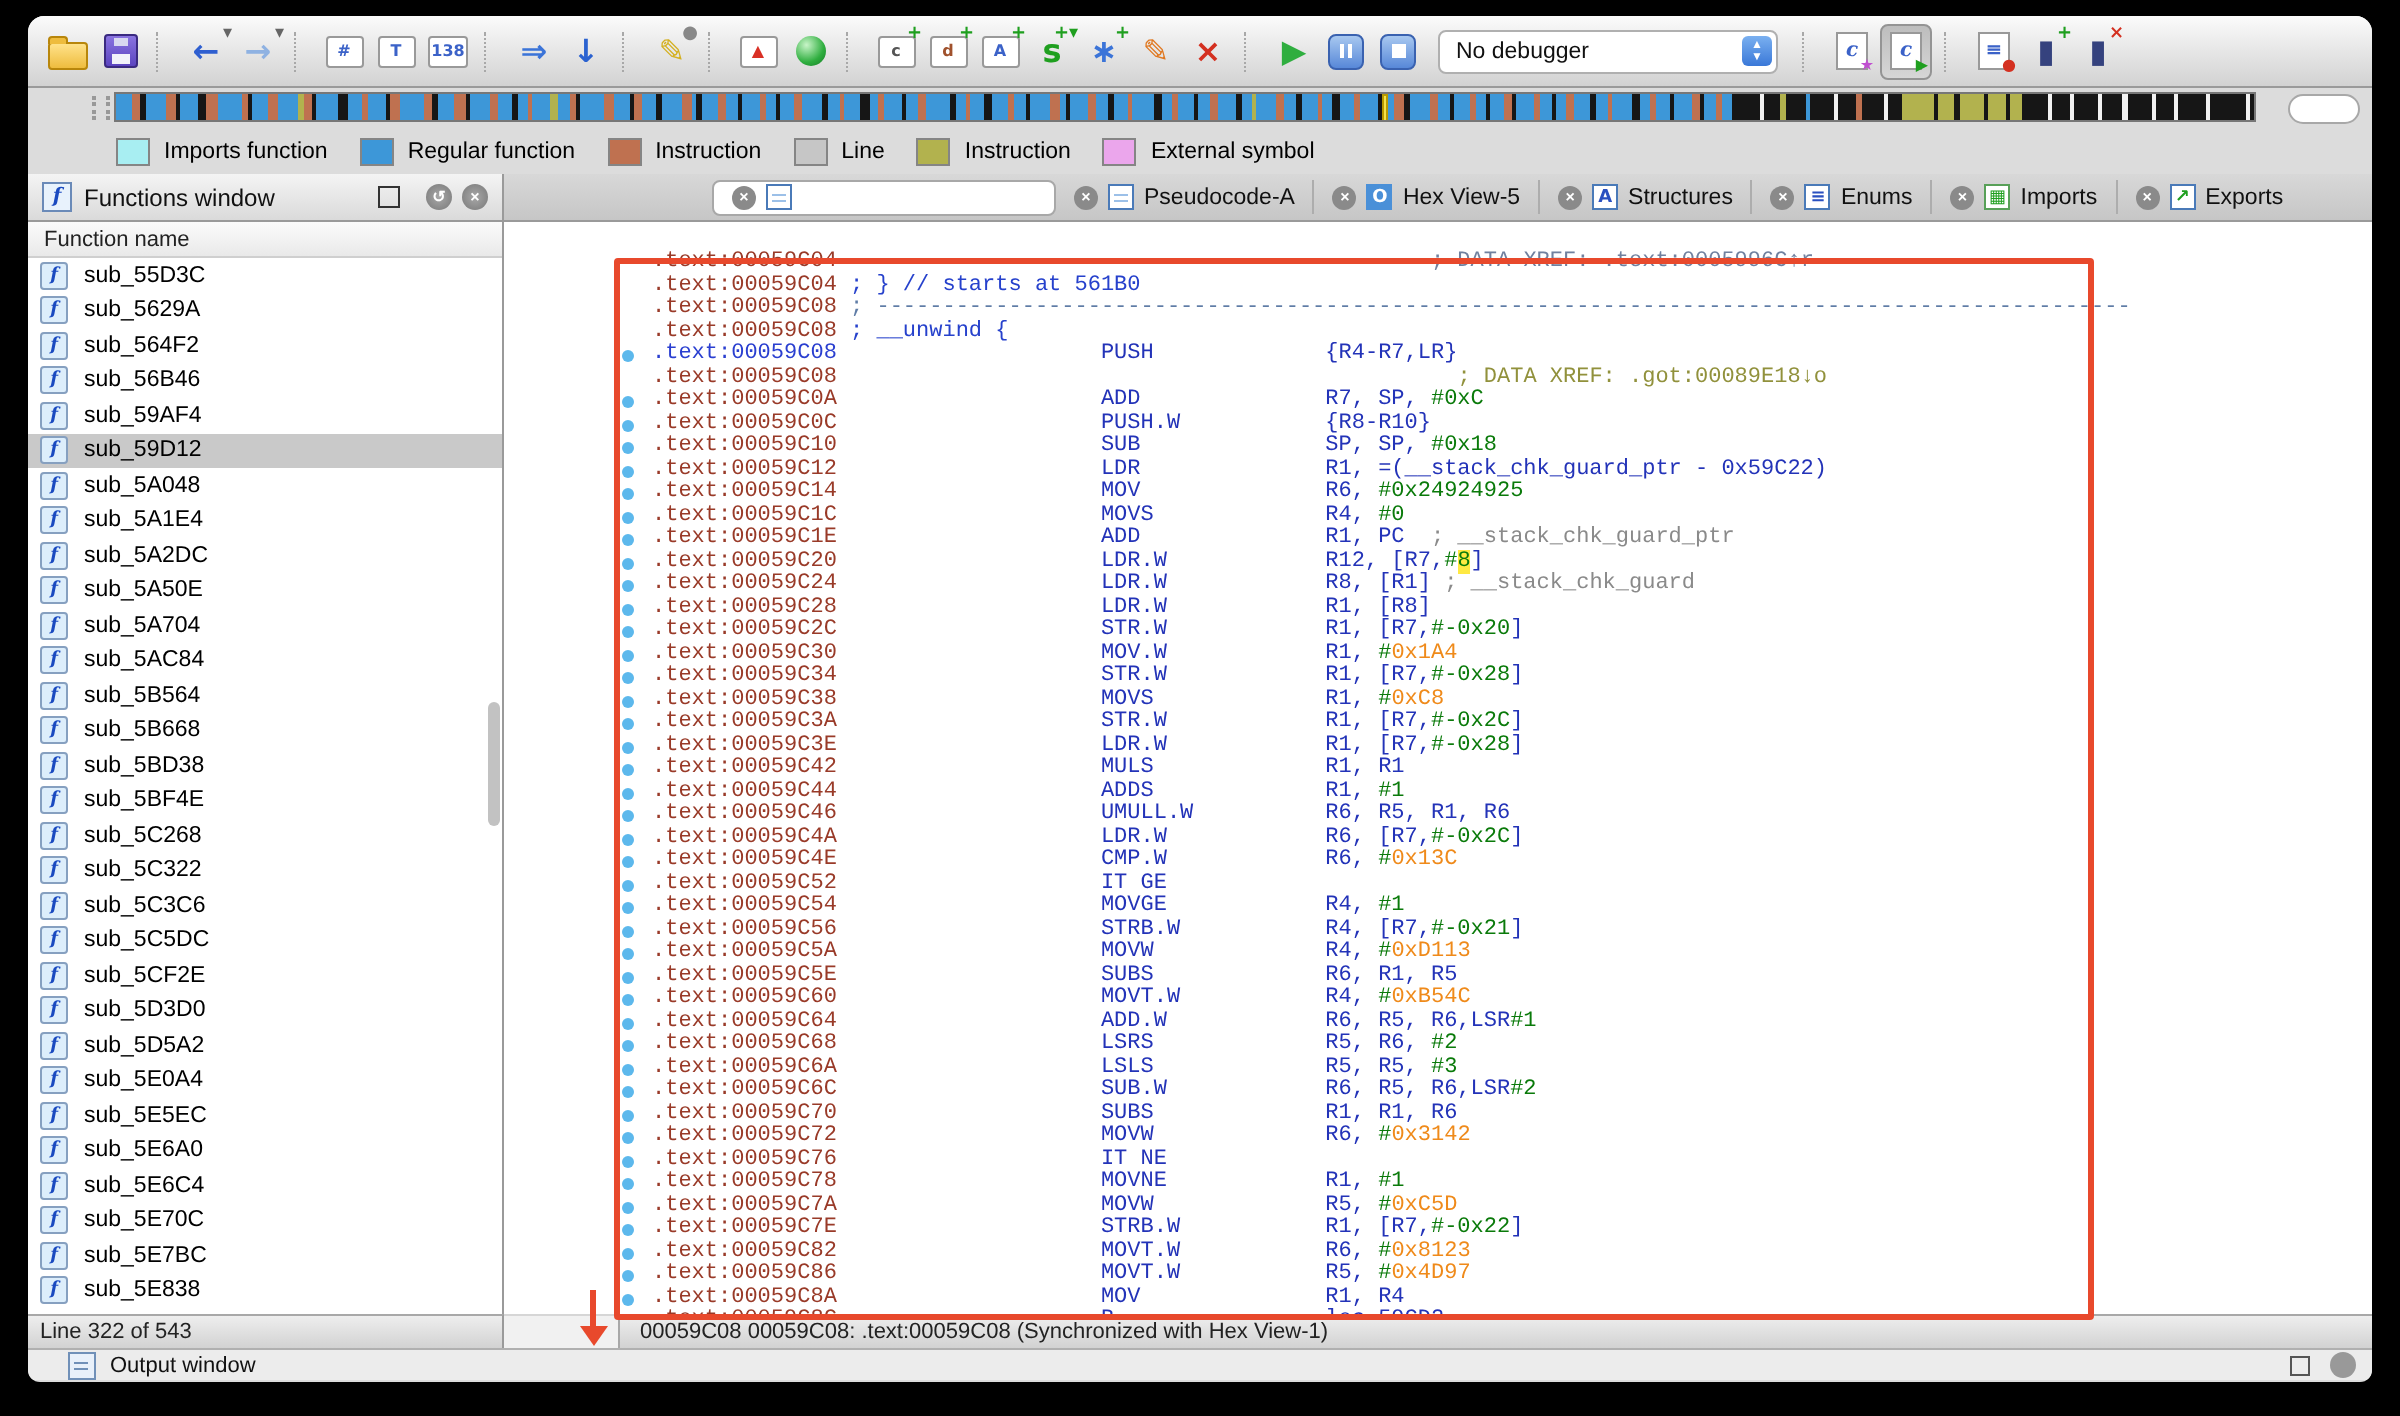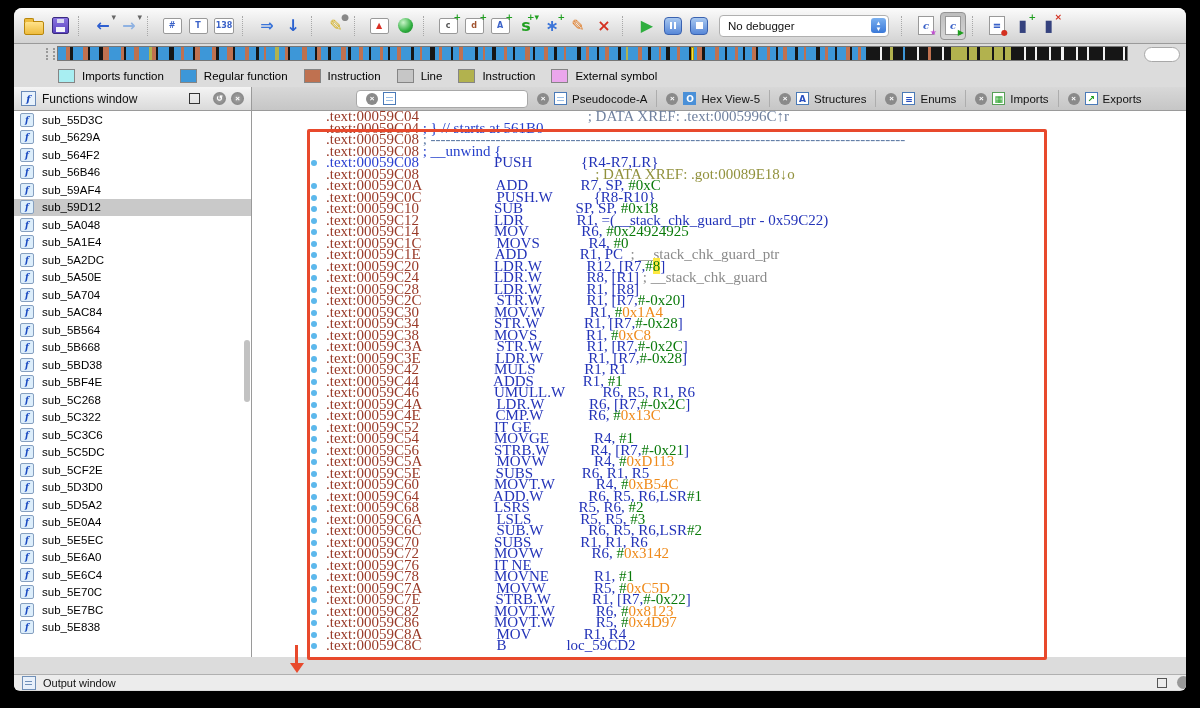--- a/index.html
+++ b/index.html
@@ -113,21 +113,21 @@
   .fnrow{height:17.5px;display:flex;align-items:center;padding-left:6px;font-size:11.5px;color:#000}
   .fnrow.sel{background:#c9c9c9}
   .fnicon{width:12px;height:12px;background:#ddeefb;border:1px solid #86a0c0;color:#1a4ac0;
         font-family:"DejaVu Serif",serif;font-style:italic;font-weight:bold;font-size:9px;
         display:flex;align-items:center;justify-content:center;margin-right:8px;border-radius:2px;
         flex:0 0 auto}
   .fnsb{position:absolute;right:0;top:0;width:8px;height:100%}
   .fnsb i{position:absolute;right:1px;top:42%;width:6px;height:62px;background:#c2c2c2;border-radius:3px}
 
   .disasm{flex:1;background:#fff;position:relative;overflow:hidden;white-space:pre;
-        font-family:Liberation Serif, serif;font-size:15px;line-height:11.5px;padding-top:0;
+        font-family:Liberation Mono, monospace;font-size:11px;line-height:11.5px;padding-top:15px;
         box-sizing:border-box}
   .dline{height:11.5px;position:relative;padding-left:74px}
   .dline .dot{position:absolute;left:59px;top:3px;width:6px;height:6px;border-radius:50%;
         background:#5cb8ec}
   .ad{color:#993a28}
   .ad.cur{color:#2a3fd0}
   .s-p{color:#000}
   .s-i{color:#2333b8}
   .s-g{color:#0a7a0a}
   .s-o{color:#ef8a1a}
@@ -144,21 +144,21 @@
         border-top:1px solid #a8a8a8;border-right:1px solid #9a9a9a;font-size:11px;color:#222;
         display:flex;align-items:center;padding-left:6px}
   .statgap{width:57px;background:#f1f1f1;border-top:1px solid #d6d6d6}
   .dstatus{flex:1;background:linear-gradient(#eeeeee,#d2d2d2);border-top:1px solid #a8a8a8;
         border-left:1px solid #a8a8a8;font-size:11px;color:#222;display:flex;align-items:center;
         padding-left:10px}
 
   
   .outputbar{position:absolute;top:666px;left:0;width:100%;height:16px;box-sizing:border-box;
         background:#ececec;border-top:1px solid #b0b0b0;display:flex;align-items:center;
-        padding:0 8px;font-size:11px;color:#111}
+        padding:0 20px;font-size:11px;color:#111}
   .obicon{width:12px;height:12px;background:#e8f0fa;border:1px solid #7090b8;margin-right:7px;
         background-image:repeating-linear-gradient(to bottom,transparent 0 2px,#7090b8 2px 3px);
         background-size:7px 7px;background-position:2px 2px;background-repeat:no-repeat;flex:0 0 auto}
   .obright{margin-left:auto;display:flex;align-items:center}
   .obsq{width:8px;height:8px;border:1px solid #555;margin-right:10px}
   .obcirc{width:13px;height:13px;border-radius:50%;background:#999;margin-right:-12px}
 
   
   .annrect{position:absolute;left:307px;top:129px;width:734px;height:525px;
         border:3px solid #e8492c;border-radius:2px;z-index:50;pointer-events:none}
@@ -555,20 +555,21 @@
         <span class="tab">
           <span class="tclose">×</span>
           <span class="ti ti-exp">↗</span>
           <span>Exports</span>
         </span>
       </div>
   </div>
 
   <div class="mainrow">
     <div class="funcpanel">
+      <div class="fncolhead">Function name</div>
       <div class="fnlist">
         <div class="fnrow">
             <span class="fnicon">f</span>
             <span>sub_55D3C</span>
           </div>
           <div class="fnrow">
             <span class="fnicon">f</span>
             <span>sub_5629A</span>
           </div>
           <div class="fnrow">
@@ -684,20 +685,29 @@
             <span>sub_5E838</span>
           </div>
           <div class="fnsb">
             <i></i>
           </div>
       </div>
     </div>
     <div class="disasm"><div class="dline"><span class="ad">.text:00059C04</span><span class="s-p">                                             </span><span class="s-xs">; DATA XREF: .text:0005996C↑r</span></div><div class="dline"><span class="ad">.text:00059C04</span><span class="s-c"> ; } // starts at 561B0</span></div><div class="dline"><span class="ad">.text:00059C08</span><span class="s-d"> ; -----------------------------------------------------------------------------------------------</span></div><div class="dline"><span class="ad">.text:00059C08</span><span class="s-c"> ; __unwind {</span></div><div class="dline"><span class="dot"></span><span class="ad cur">.text:00059C08</span><span class="s-i">                    PUSH             {R4-R7,LR}</span></div><div class="dline"><span class="ad">.text:00059C08</span><span class="s-p">                                               </span><span class="s-xo">; DATA XREF: .got:00089E18↓o</span></div><div class="dline"><span class="dot"></span><span class="ad">.text:00059C0A</span><span class="s-i">                    ADD              R7, SP, </span><span class="s-g">#0xC</span></div><div class="dline"><span class="dot"></span><span class="ad">.text:00059C0C</span><span class="s-i">                    PUSH.W           {R8-R10}</span></div><div class="dline"><span class="dot"></span><span class="ad">.text:00059C10</span><span class="s-i">                    SUB              SP, SP, </span><span class="s-g">#0x18</span></div><div class="dline"><span class="dot"></span><span class="ad">.text:00059C12</span><span class="s-i">                    LDR              R1, =(__stack_chk_guard_ptr - 0x59C22)</span></div><div class="dline"><span class="dot"></span><span class="ad">.text:00059C14</span><span class="s-i">                    MOV              R6, </span><span class="s-g">#0x24924925</span></div><div class="dline"><span class="dot"></span><span class="ad">.text:00059C1C</span><span class="s-i">                    MOVS             R4, </span><span class="s-g">#0</span></div><div class="dline"><span class="dot"></span><span class="ad">.text:00059C1E</span><span class="s-i">                    ADD              R1, PC  </span><span class="s-n">; __stack_chk_guard_ptr</span></div><div class="dline"><span class="dot"></span><span class="ad">.text:00059C20</span><span class="s-i">                    LDR.W            R12, [R7,</span><span class="s-g">#</span><span class="s-y">8</span><span class="s-i">]</span></div><div class="dline"><span class="dot"></span><span class="ad">.text:00059C24</span><span class="s-i">                    LDR.W            R8, [R1] </span><span class="s-n">; __stack_chk_guard</span></div><div class="dline"><span class="dot"></span><span class="ad">.text:00059C28</span><span class="s-i">                    LDR.W            R1, [R8]</span></div><div class="dline"><span class="dot"></span><span class="ad">.text:00059C2C</span><span class="s-i">                    STR.W            R1, [R7,</span><span class="s-g">#-0x20</span><span class="s-i">]</span></div><div class="dline"><span class="dot"></span><span class="ad">.text:00059C30</span><span class="s-i">                    MOV.W            R1, </span><span class="s-g">#</span><span class="s-o">0x1A4</span></div><div class="dline"><span class="dot"></span><span class="ad">.text:00059C34</span><span class="s-i">                    STR.W            R1, [R7,</span><span class="s-g">#-0x28</span><span class="s-i">]</span></div><div class="dline"><span class="dot"></span><span class="ad">.text:00059C38</span><span class="s-i">                    MOVS             R1, </span><span class="s-g">#</span><span class="s-o">0xC8</span></div><div class="dline"><span class="dot"></span><span class="ad">.text:00059C3A</span><span class="s-i">                    STR.W            R1, [R7,</span><span class="s-g">#-0x2C</span><span class="s-i">]</span></div><div class="dline"><span class="dot"></span><span class="ad">.text:00059C3E</span><span class="s-i">                    LDR.W            R1, [R7,</span><span class="s-g">#-0x28</span><span class="s-i">]</span></div><div class="dline"><span class="dot"></span><span class="ad">.text:00059C42</span><span class="s-i">                    MULS             R1, R1</span></div><div class="dline"><span class="dot"></span><span class="ad">.text:00059C44</span><span class="s-i">                    ADDS             R1, </span><span class="s-g">#1</span></div><div class="dline"><span class="dot"></span><span class="ad">.text:00059C46</span><span class="s-i">                    UMULL.W          R6, R5, R1, R6</span></div><div class="dline"><span class="dot"></span><span class="ad">.text:00059C4A</span><span class="s-i">                    LDR.W            R6, [R7,</span><span class="s-g">#-0x2C</span><span class="s-i">]</span></div><div class="dline"><span class="dot"></span><span class="ad">.text:00059C4E</span><span class="s-i">                    CMP.W            R6, </span><span class="s-g">#</span><span class="s-o">0x13C</span></div><div class="dline"><span class="dot"></span><span class="ad">.text:00059C52</span><span class="s-i">                    IT GE</span></div><div class="dline"><span class="dot"></span><span class="ad">.text:00059C54</span><span class="s-i">                    MOVGE            R4, </span><span class="s-g">#1</span></div><div class="dline"><span class="dot"></span><span class="ad">.text:00059C56</span><span class="s-i">                    STRB.W           R4, [R7,</span><span class="s-g">#-0x21</span><span class="s-i">]</span></div><div class="dline"><span class="dot"></span><span class="ad">.text:00059C5A</span><span class="s-i">                    MOVW             R4, </span><span class="s-g">#</span><span class="s-o">0xD113</span></div><div class="dline"><span class="dot"></span><span class="ad">.text:00059C5E</span><span class="s-i">                    SUBS             R6, R1, R5</span></div><div class="dline"><span class="dot"></span><span class="ad">.text:00059C60</span><span class="s-i">                    MOVT.W           R4, </span><span class="s-g">#</span><span class="s-o">0xB54C</span></div><div class="dline"><span class="dot"></span><span class="ad">.text:00059C64</span><span class="s-i">                    ADD.W            R6, R5, R6,LSR</span><span class="s-g">#1</span></div><div class="dline"><span class="dot"></span><span class="ad">.text:00059C68</span><span class="s-i">                    LSRS             R5, R6, </span><span class="s-g">#2</span></div><div class="dline"><span class="dot"></span><span class="ad">.text:00059C6A</span><span class="s-i">                    LSLS             R5, R5, </span><span class="s-g">#3</span></div><div class="dline"><span class="dot"></span><span class="ad">.text:00059C6C</span><span class="s-i">                    SUB.W            R6, R5, R6,LSR</span><span class="s-g">#2</span></div><div class="dline"><span class="dot"></span><span class="ad">.text:00059C70</span><span class="s-i">                    SUBS             R1, R1, R6</span></div><div class="dline"><span class="dot"></span><span class="ad">.text:00059C72</span><span class="s-i">                    MOVW             R6, </span><span class="s-g">#</span><span class="s-o">0x3142</span></div><div class="dline"><span class="dot"></span><span class="ad">.text:00059C76</span><span class="s-i">                    IT NE</span></div><div class="dline"><span class="dot"></span><span class="ad">.text:00059C78</span><span class="s-i">                    MOVNE            R1, </span><span class="s-g">#1</span></div><div class="dline"><span class="dot"></span><span class="ad">.text:00059C7A</span><span class="s-i">                    MOVW             R5, </span><span class="s-g">#</span><span class="s-o">0xC5D</span></div><div class="dline"><span class="dot"></span><span class="ad">.text:00059C7E</span><span class="s-i">                    STRB.W           R1, [R7,</span><span class="s-g">#-0x22</span><span class="s-i">]</span></div><div class="dline"><span class="dot"></span><span class="ad">.text:00059C82</span><span class="s-i">                    MOVT.W           R6, </span><span class="s-g">#</span><span class="s-o">0x8123</span></div><div class="dline"><span class="dot"></span><span class="ad">.text:00059C86</span><span class="s-i">                    MOVT.W           R5, </span><span class="s-g">#</span><span class="s-o">0x4D97</span></div><div class="dline"><span class="dot"></span><span class="ad">.text:00059C8A</span><span class="s-i">                    MOV              R1, R4</span></div><div class="dline"><span class="dot"></span><span class="ad">.text:00059C8C</span><span class="s-i">                    B                loc_59CD2</span></div></div>
   </div>
 
+  <div class="statusrow">
+    <div class="fnstatus">
+      <span>Line 322 of 543</span>
+    </div>
+    <div class="statgap"></div>
+    <div class="dstatus">
+      <span>00059C08  00059C08: .text:00059C08  (Synchronized with Hex View-1)</span>
+    </div>
+  </div>
 
   <div class="outputbar">
     <span class="obicon"></span>
     <span>Output window</span>
     <span class="obright">
       <span class="obsq"></span>
       <span class="obcirc"></span>
     </span>
   </div>
 

